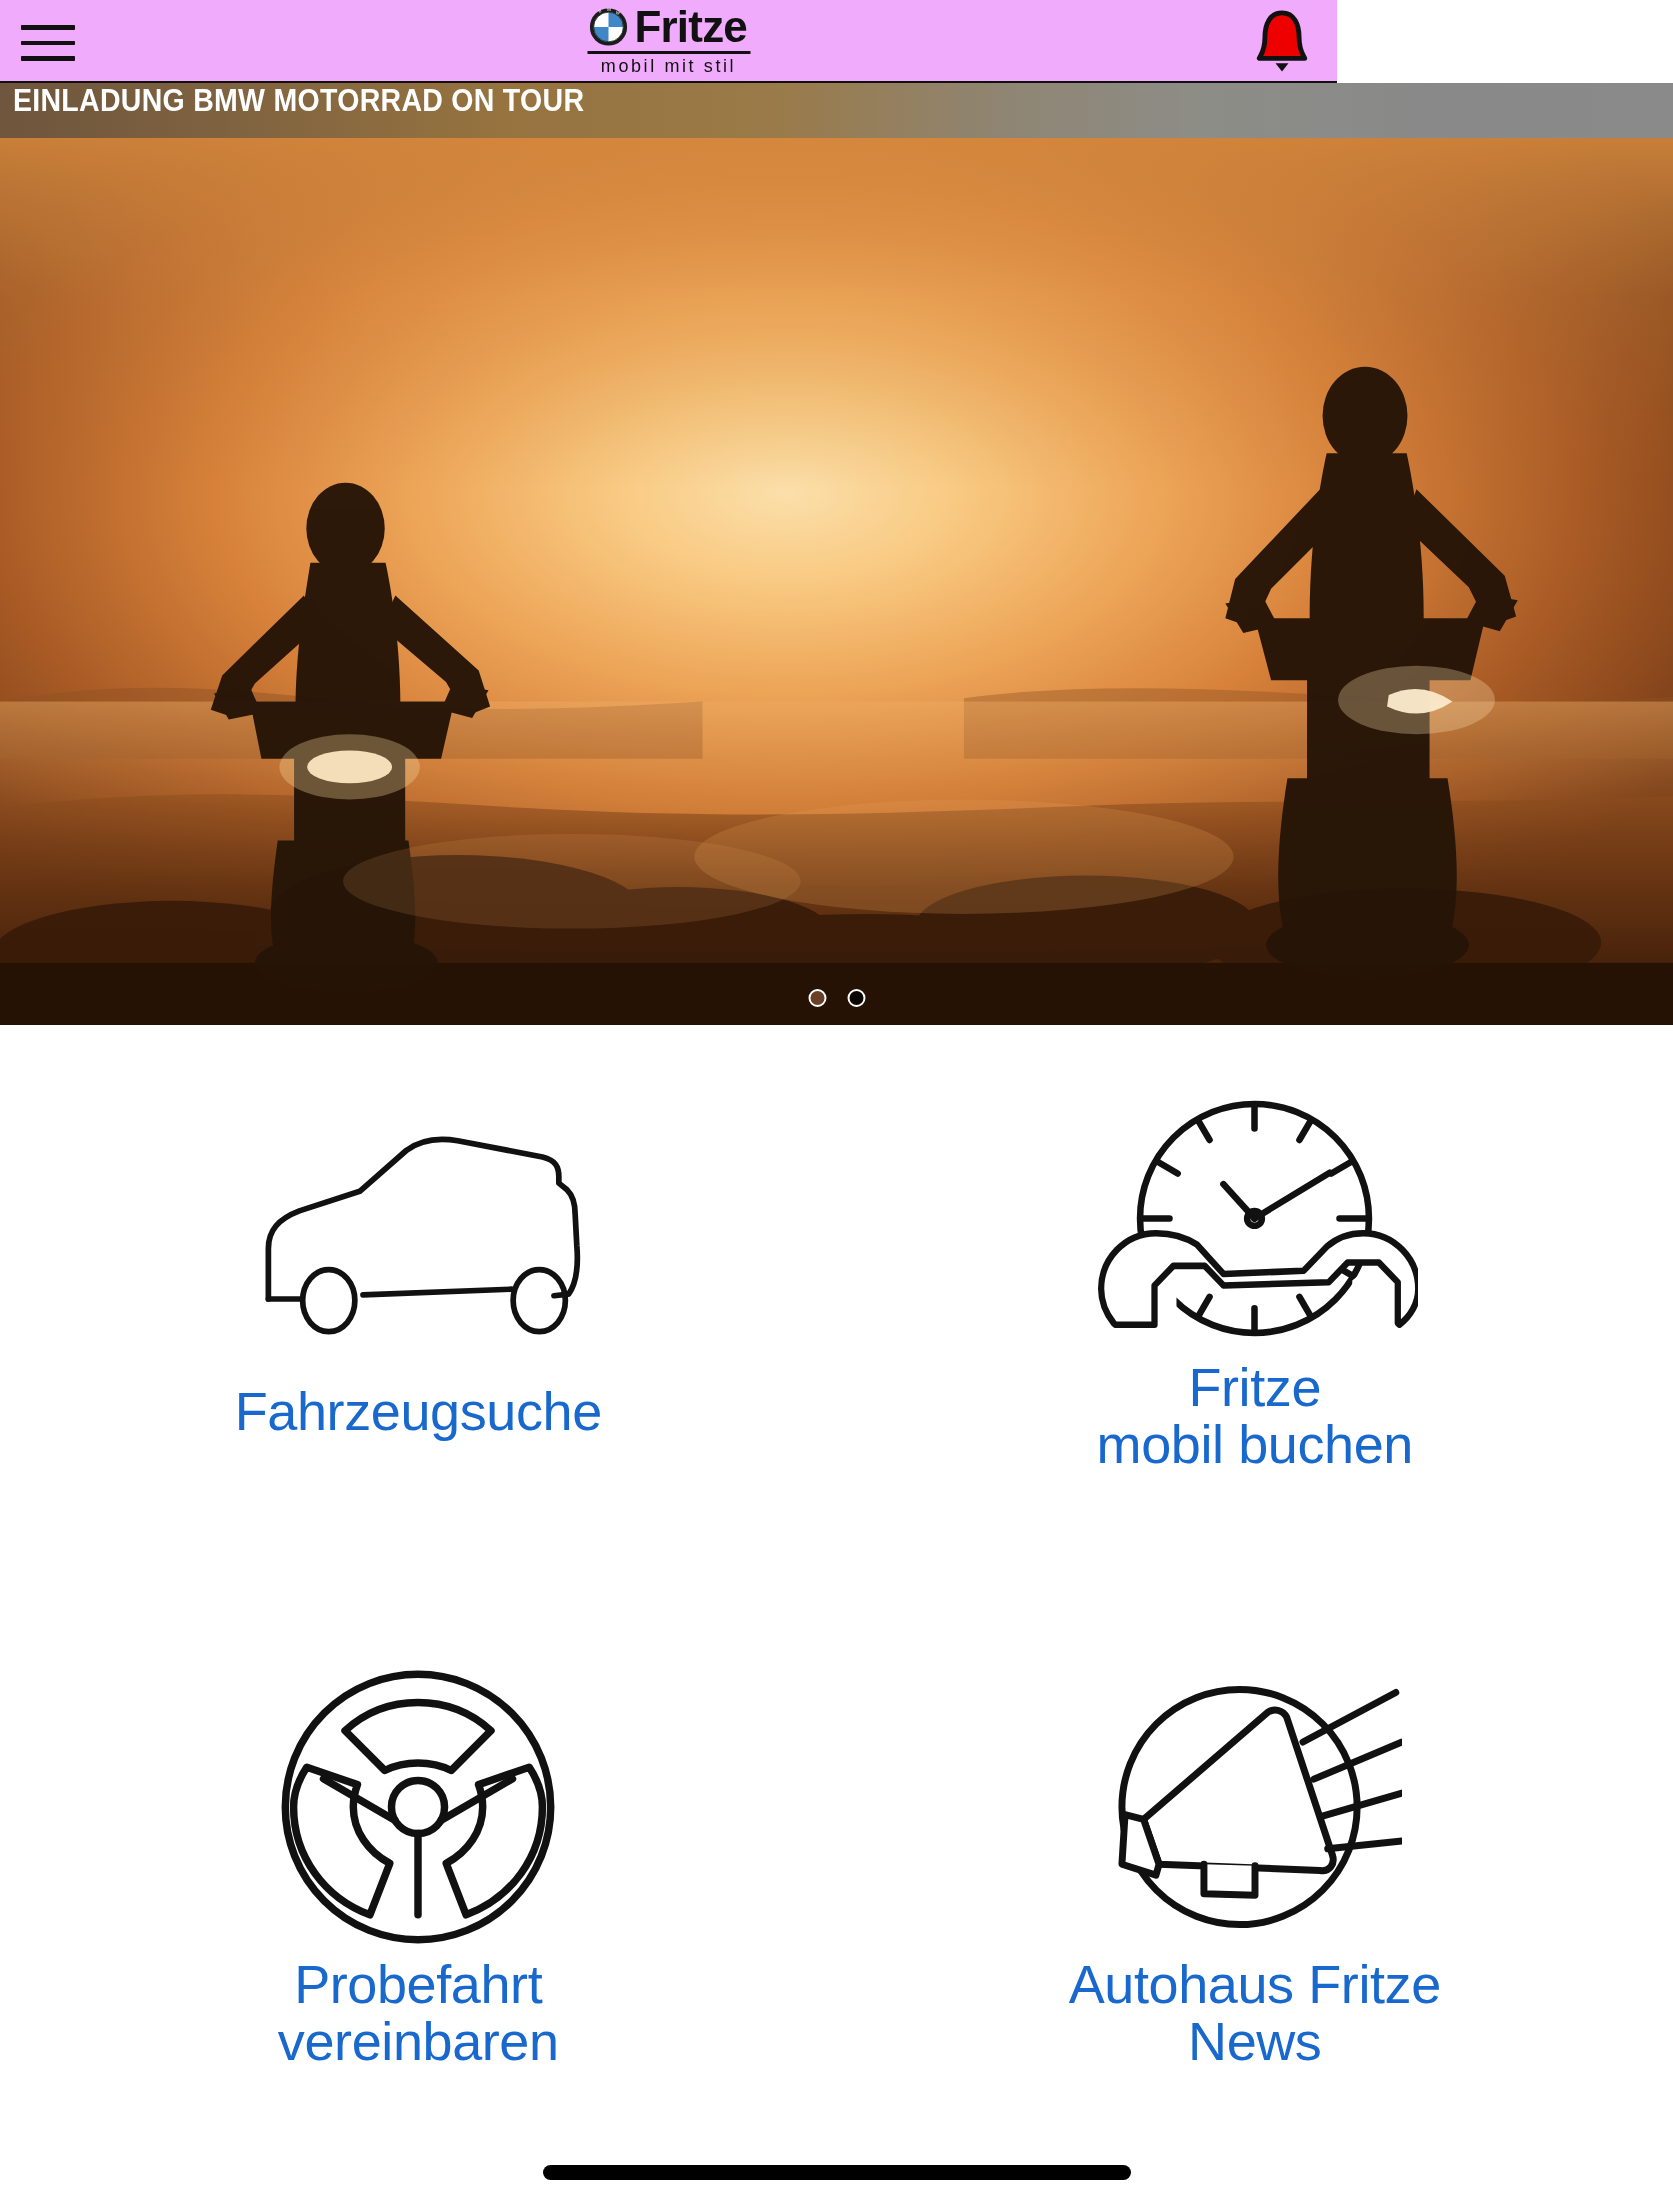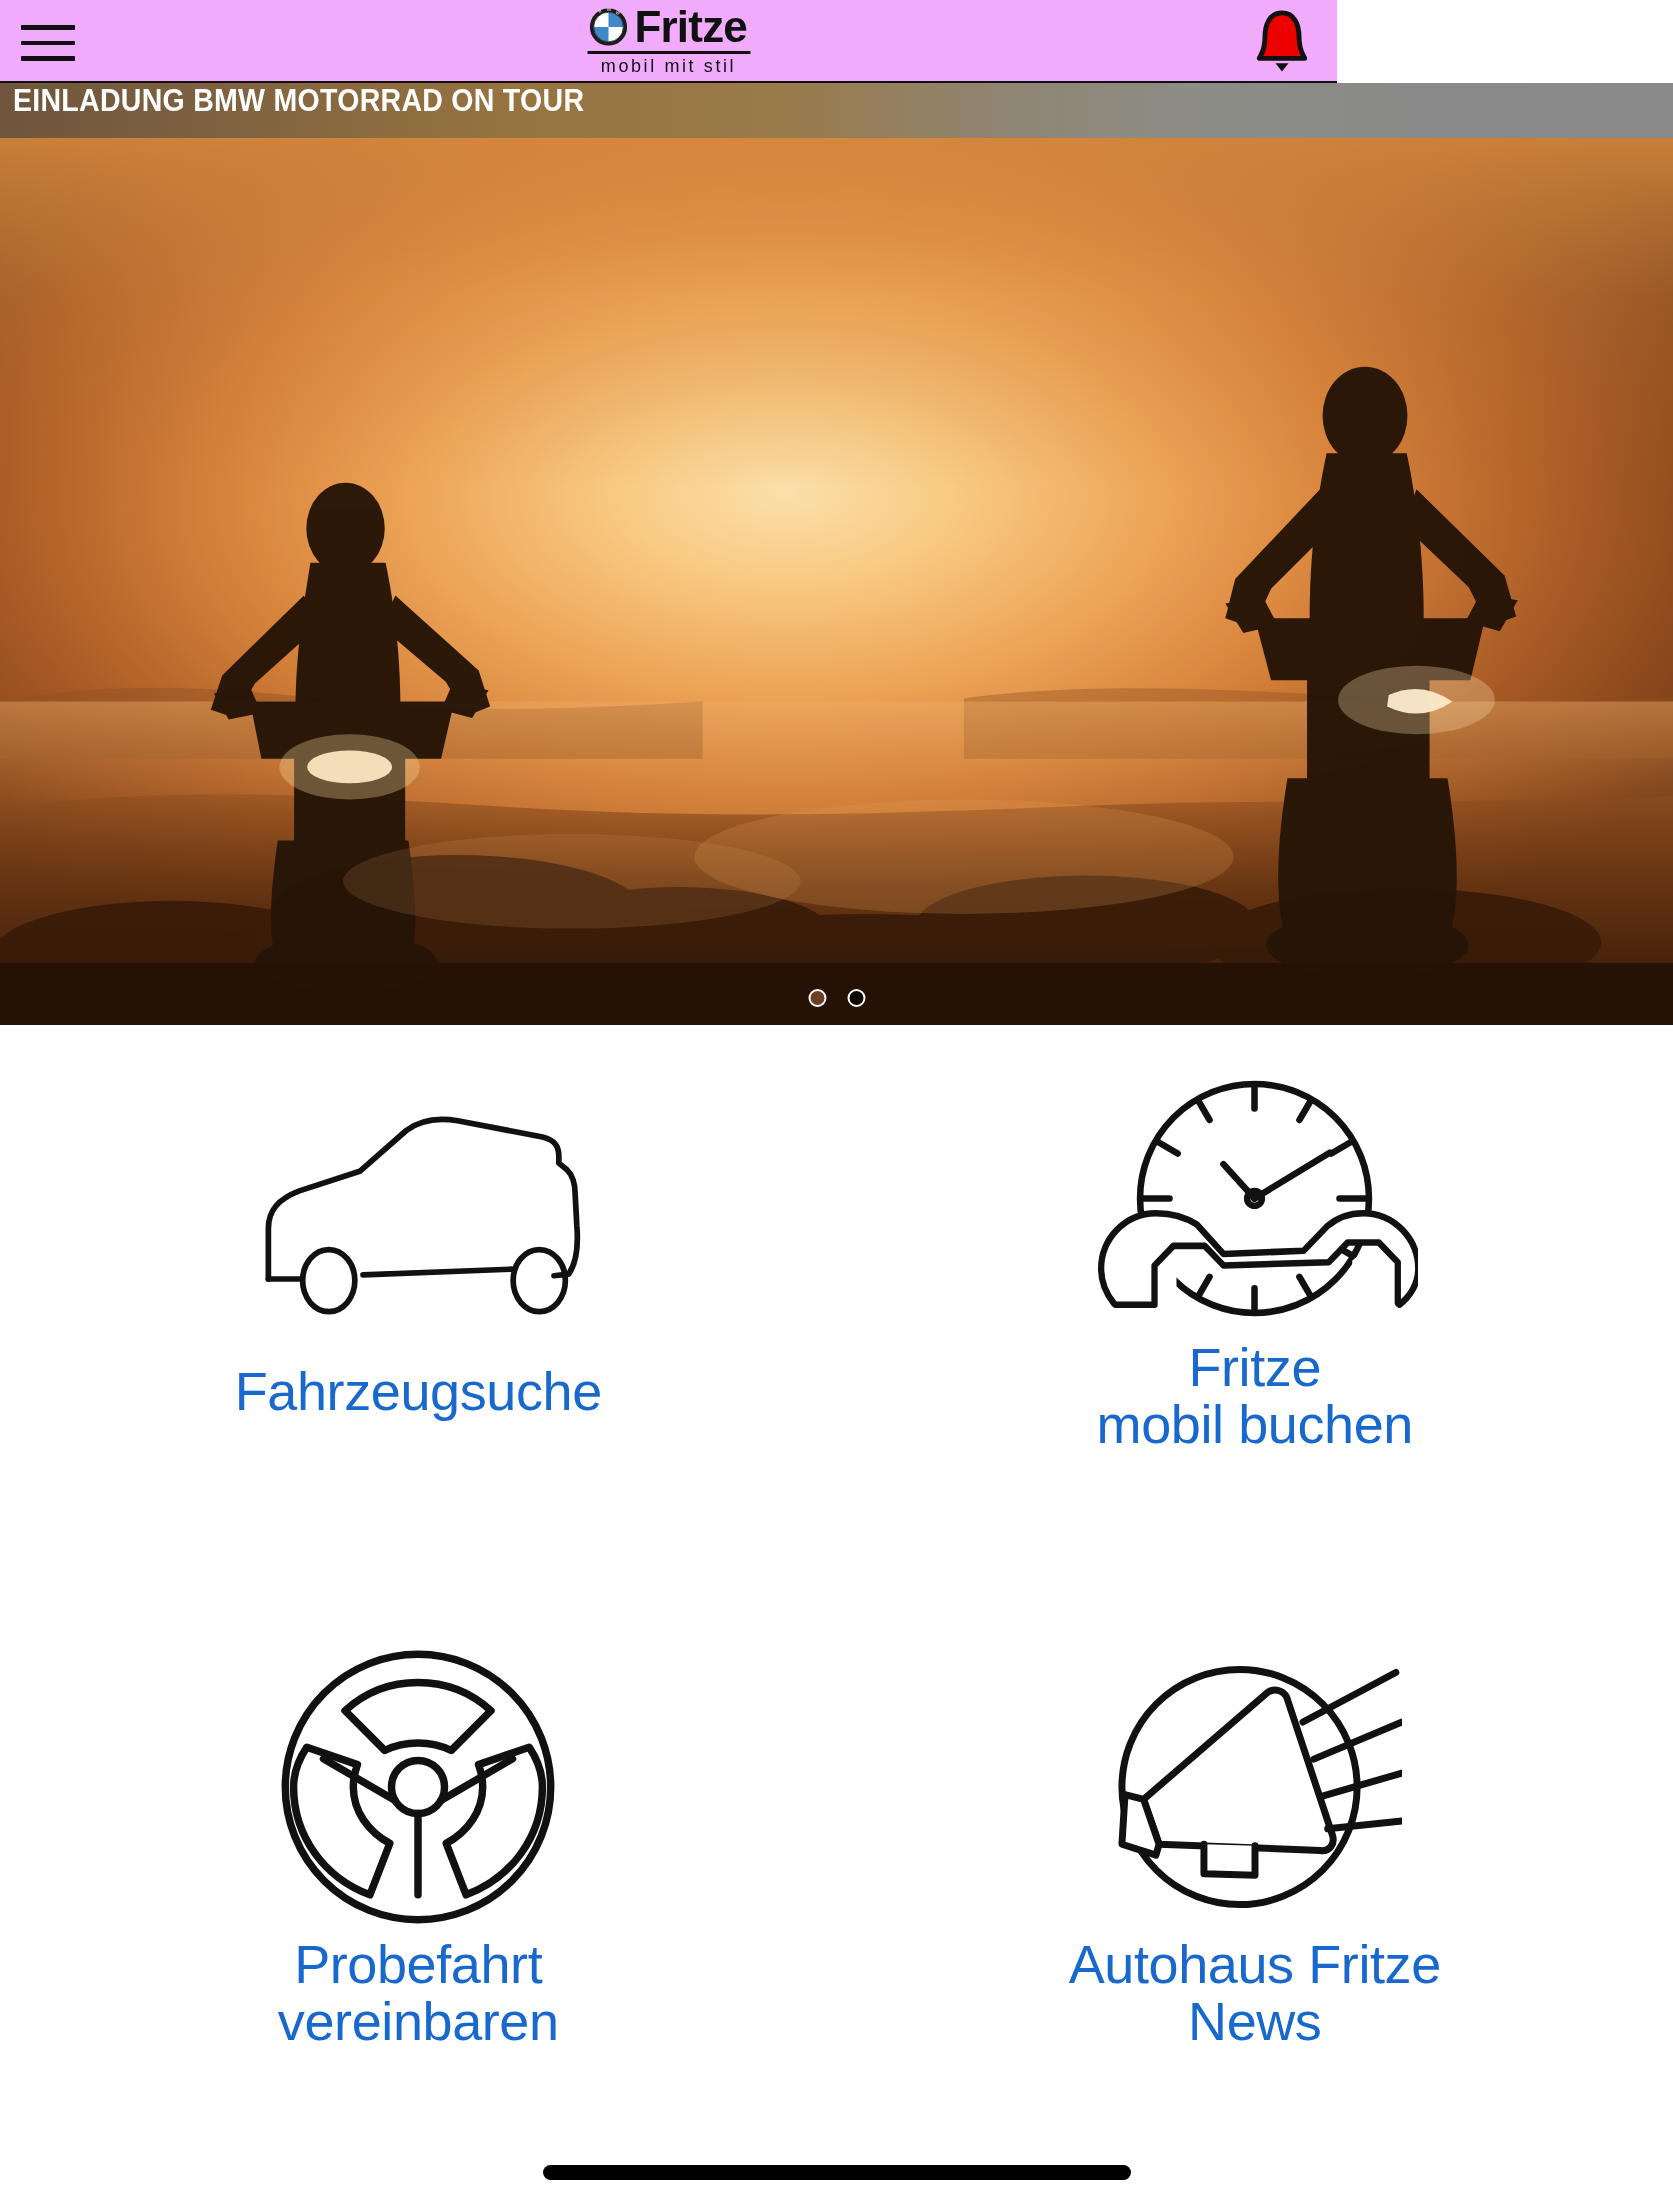--- a/index.html
+++ b/index.html
@@ -72,21 +72,21 @@
   .dot.inactive { background:rgba(120,72,46,0.85); }
   .dot.active { background:#0b0603; }
 
   
   .tiles {
     position:absolute; left:0; top:1025px; width:1673px; height:1169px;
     display:grid; grid-template-columns:1fr 1fr; grid-template-rows:1fr 1fr;
   }
   .tile {
     display:flex; flex-direction:column; align-items:center; justify-content:flex-start;
-    padding-top:36px; cursor:pointer;
+    padding-top:56px; cursor:pointer;
   }
   .tile-icon { width:359px; height:294px; display:flex; align-items:center; justify-content:center; }
   .tile-icon svg { width:100%; height:100%; display:block; }
   .tile-label {
     margin-top:8.2px; color:#1868cd; font-size:54px; line-height:1.06;
     text-align:center; font-weight:normal; letter-spacing:-0.4px;
     font-family:"Liberation Sans", sans-serif;
   }
   .tile-label .l2 { display:block; }
 

